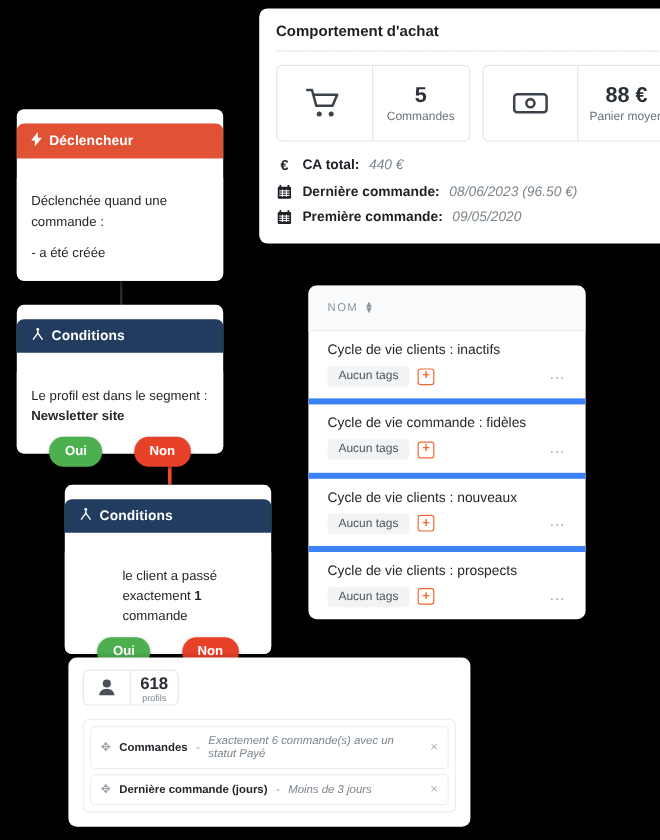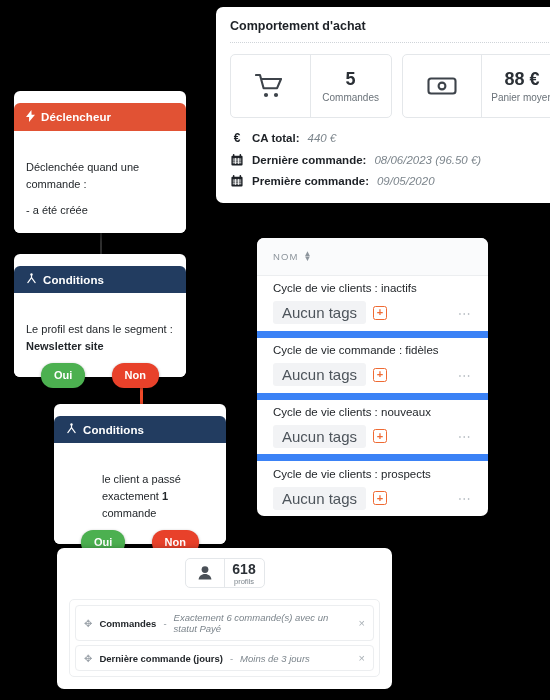--- a/index.html
+++ b/index.html
@@ -187,30 +187,30 @@
     line-height: .62;
     font-size: 8px;
     color: #8d959c;
   }
   .tl-row {
     flex: 1;
     display: flex;
     align-items: center;
     justify-content: space-between;
     padding: 0 16px;
-    border-bottom: 7px solid #3b82f6;
+    border-bottom: 5px solid #3b82f6;
   }
   .tl-row:last-child { border-bottom: none; gap: 24px; }
   .tl-left { display: flex; flex-direction: column; gap: 7px; }
   .tl-name { font-size: 11.5px; color: #23272b; }
   .tl-tagrow { display: flex; align-items: center; gap: 7px; }
   .tl-tag {
     background: #f2f3f5;
     color: #4d545b;
-    font-size: 15px;
+    font-size: 10px;
     padding: 3px 9px;
     border-radius: 3px;
   }
   .tl-add {
     width: 14px; height: 14px;
     border: 1.3px solid #ef6a33;
     border-radius: 2.5px;
     color: #ef6a33;
     font-size: 11px;
     line-height: 11px;
@@ -227,21 +227,20 @@
     margin-bottom: 10px;
   }
 
   
   #profiles-card {
     left: 57px; top: 548px;
     width: 335px; height: 141px;
     padding: 10px 12px 12px 12px;
     display: flex;
     flex-direction: column;
-    align-items: center;
   }
   .prof-box {
     display: flex;
     border: 1px solid #e4e7ea;
     border-radius: 5px;
     overflow: hidden;
     height: 48px;
     width: 80px;
   }
   .prof-ico {

